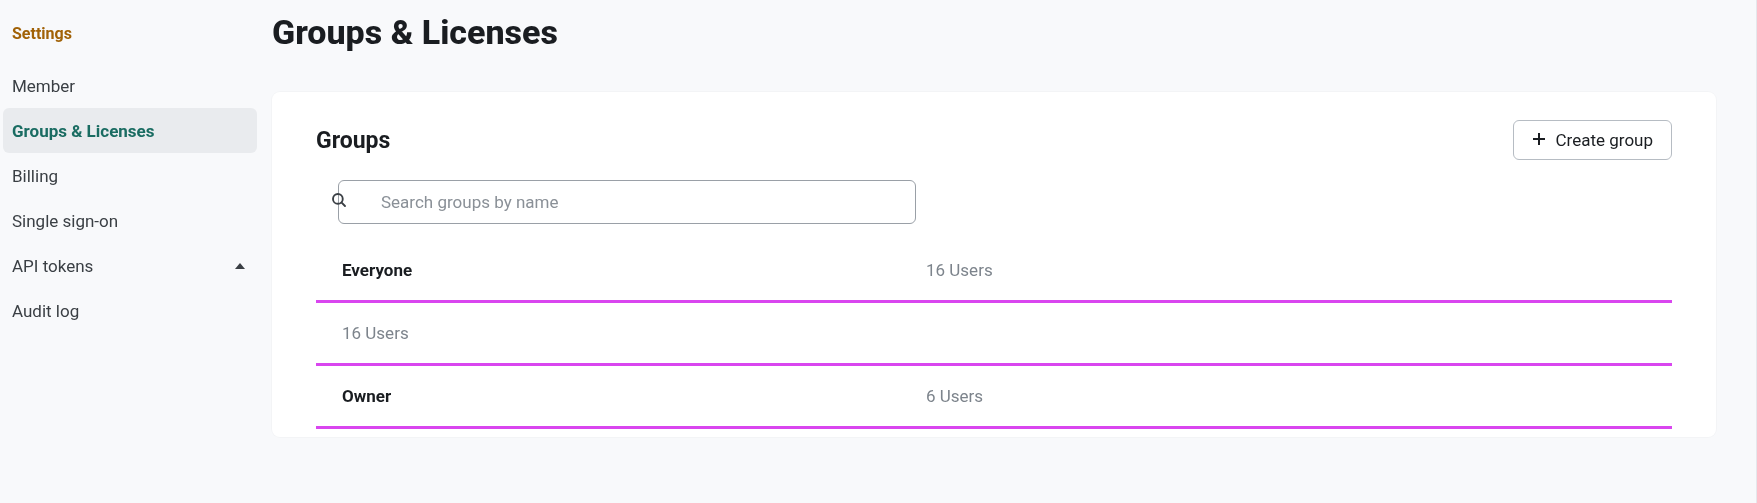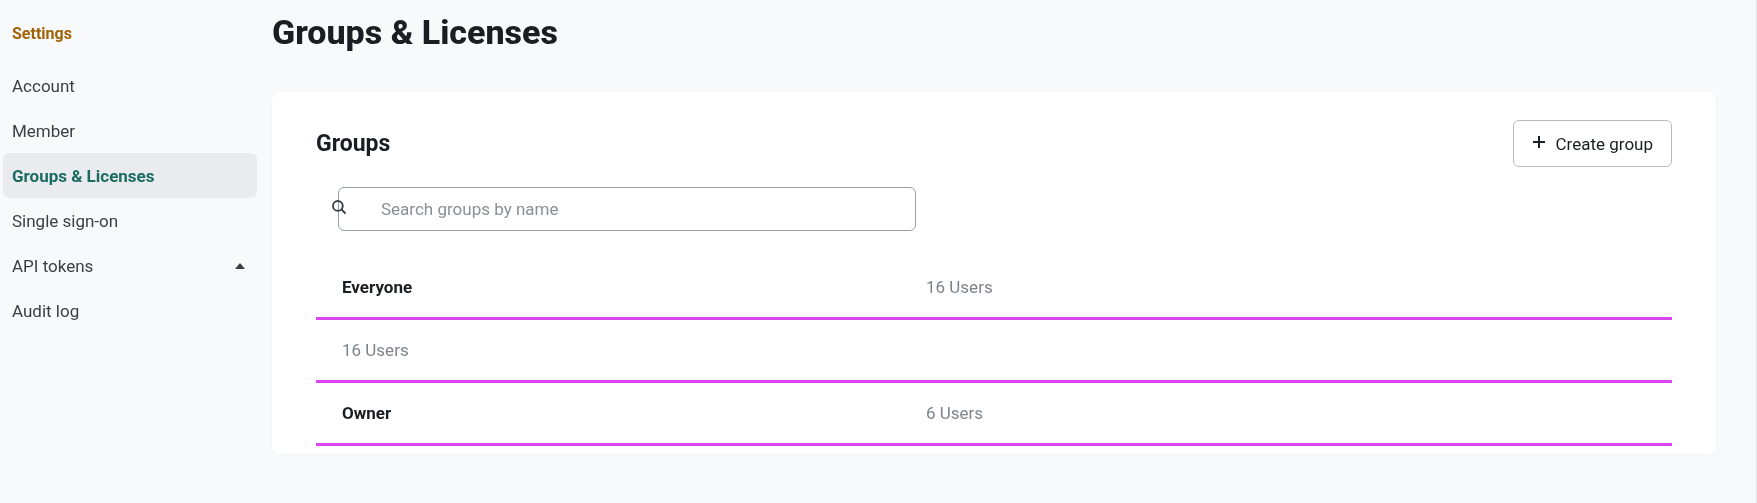--- a/index.html
+++ b/index.html
@@ -100,36 +100,36 @@
     }
 
     .create-btn {
       display: inline-flex;
       align-items: center;
       gap: 10px;
       background: #ffffff;
       border: 1px solid #b6bcc3;
       border-radius: 6px;
       padding: 16px 18px;
-      height: 47px;
+      height: 40px;
       font-size: 17px;
       color: #1a1d21;
       cursor: pointer;
       font-family: inherit;
     }
 
     .plus-icon {
       display: inline-block;
       line-height: 1;
     }
 
     .search-wrap {
       position: relative;
       width: 600px;
-      margin-bottom: 26px;
+      margin-bottom: 16px;
       padding-left: 22px;
     }
 
     .search-icon {
       position: absolute;
       left: 14px;
       top: 50%;
       transform: translateY(-50%);
       pointer-events: none;
       color: #3a3f44;
@@ -174,27 +174,27 @@
       color: #7d848c;
     }
   </style>
 </head>
 <body>
 
 <nav class="sidebar">
   <div class="sidebar-title">Settings</div>
   <ul class="sidebar-list">
     <li class="sidebar-item">
-      <span>Account</span>
-    </li>
-    <li class="sidebar-item">
       <span>Member</span>
     </li>
     <li class="sidebar-item active">
       <span>Groups &amp; Licenses</span>
+    </li>
+    <li class="sidebar-item">
+      <span>Billing</span>
     </li>
     <li class="sidebar-item">
       <span>Single sign-on</span>
     </li>
     <li class="sidebar-item">
       <span>API tokens</span>
       <span class="expand-icon"></span>
     </li>
     <li class="sidebar-item">
       <span>Audit log</span>

